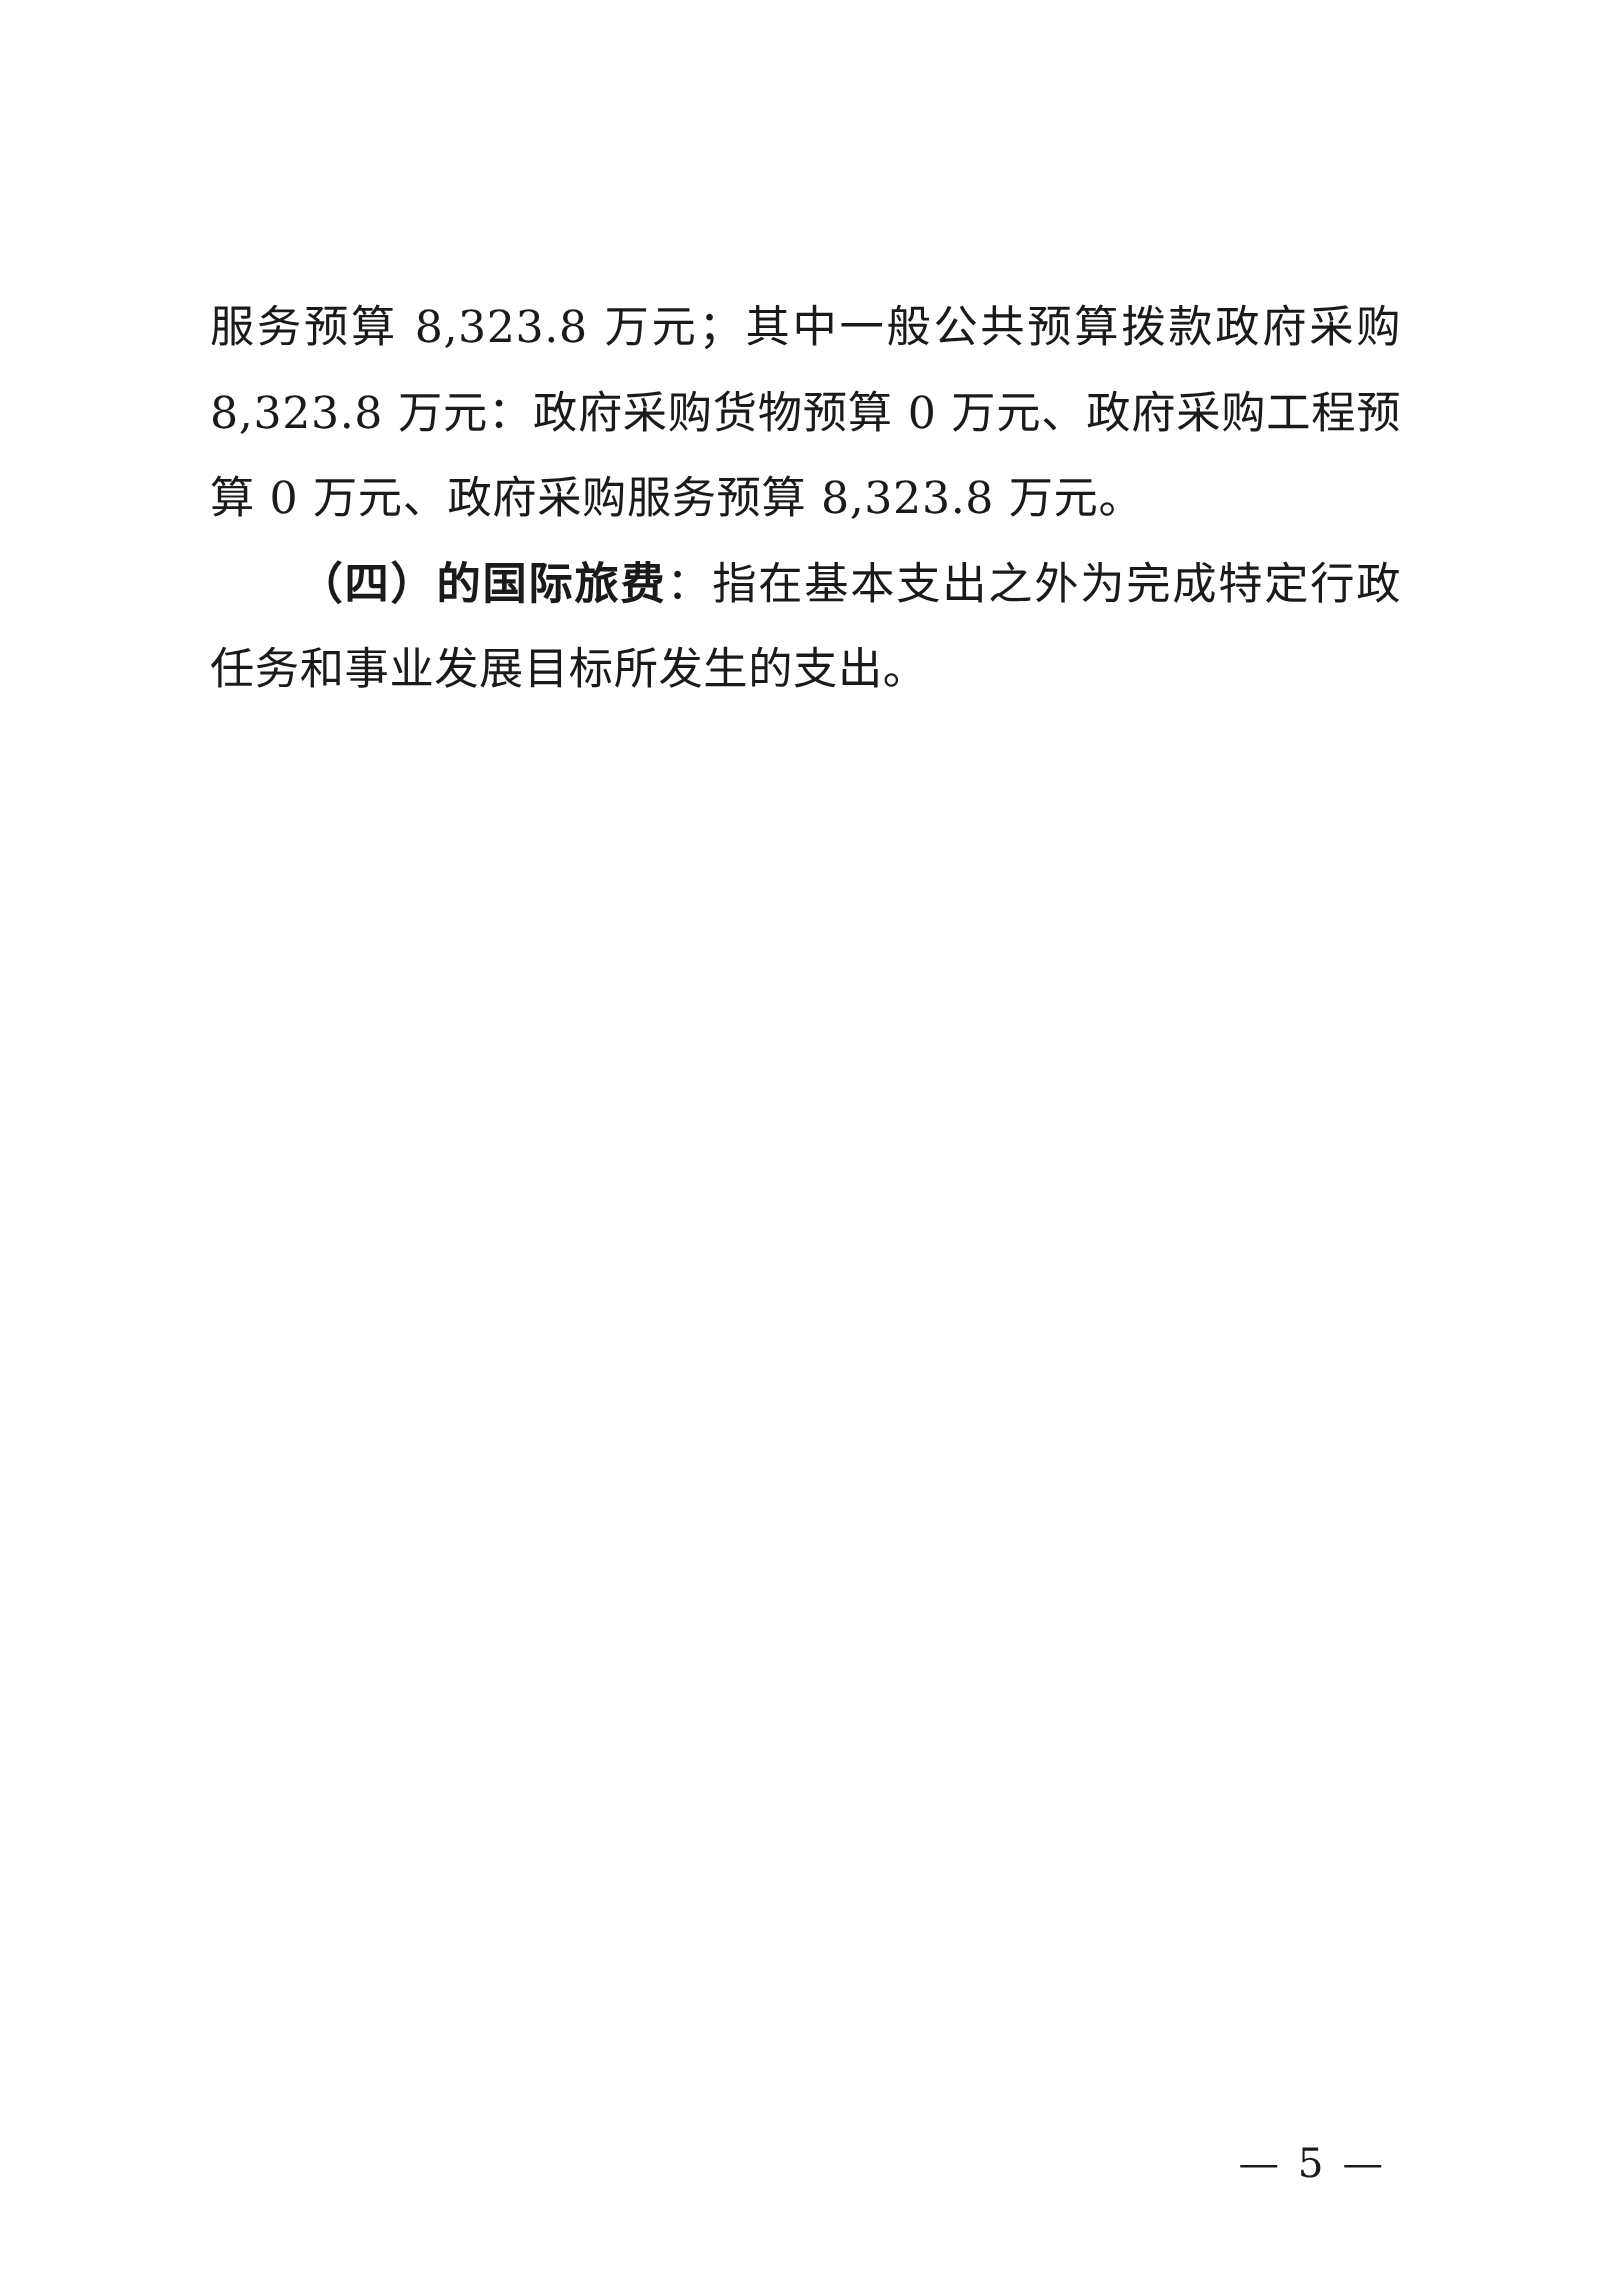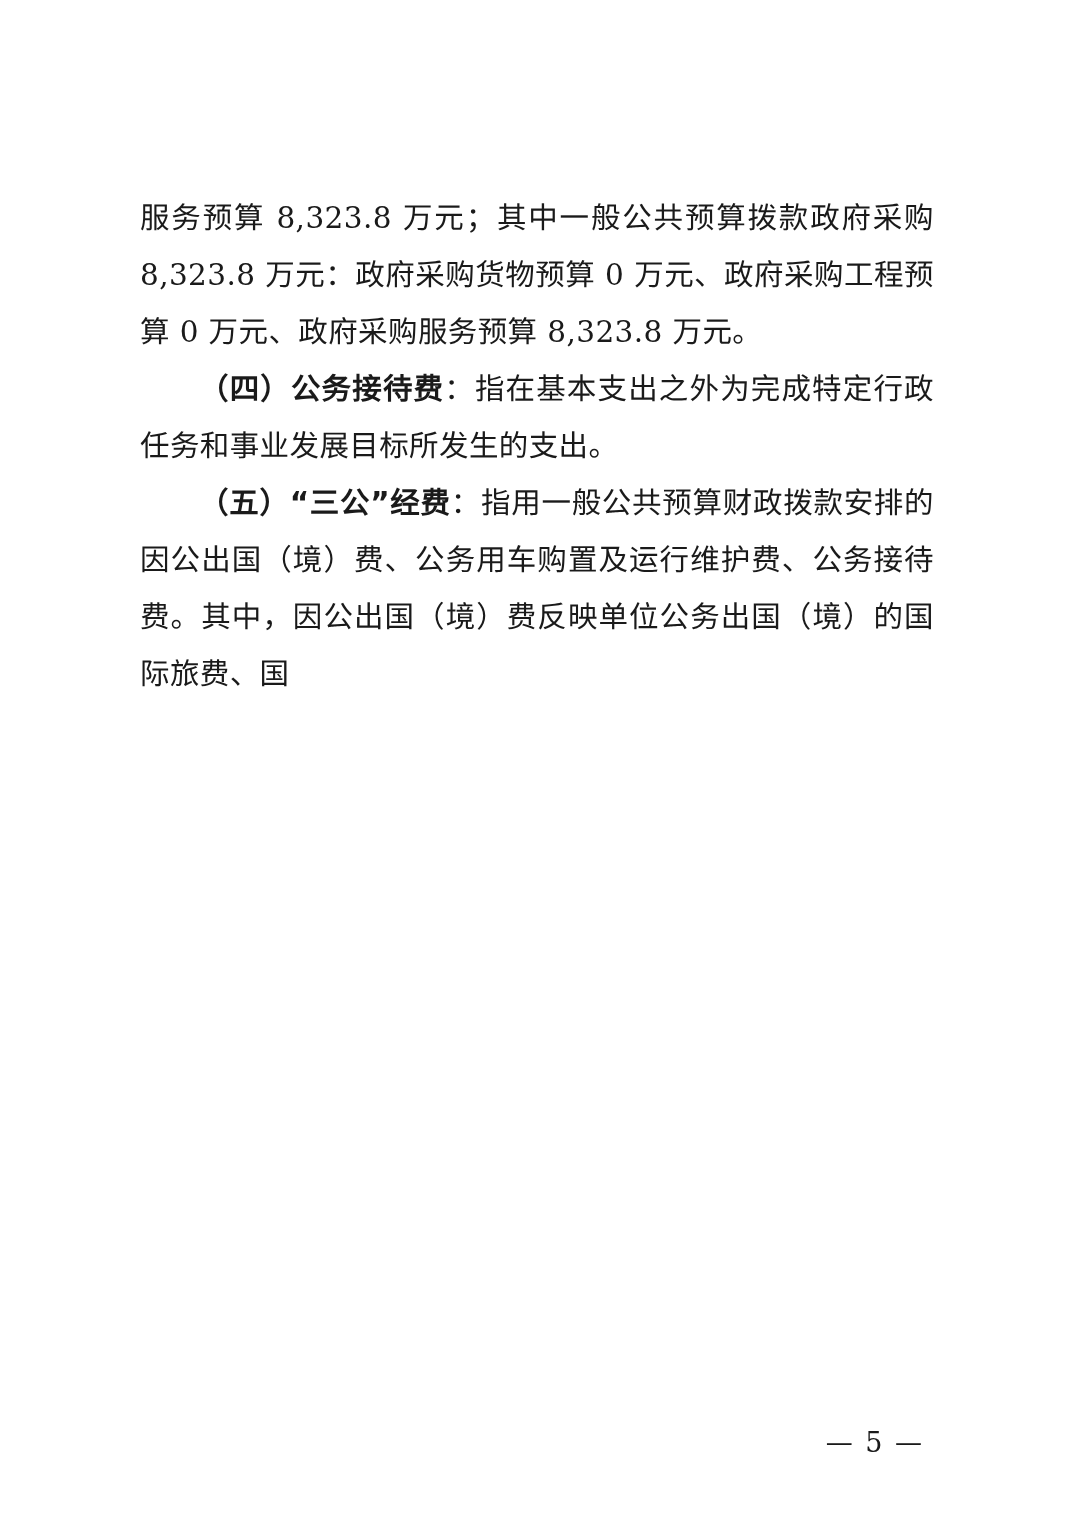--- a/index.html
+++ b/index.html
@@ -71,21 +71,20 @@
   <div class="body-text">
 
     <p class="para noindent">服务预算 8,323.8 万元；其中一般公共预算拨款政府采购 8,323.8 万元：政府采购货物预算 0 万元、政府采购工程预算 0 万元、政府采购服务预算 8,323.8 万元。</p>
 
 
 
 
 
 
 
-    <p class="para"><span class="term">（四）公务接待费</span><span>：指在基本支出之外为完成特定行政任务和事业发展目标所发生的支出。</span></p>
+    <p class="para"><span class="term">（四）的国际旅费</span><span>：指在基本支出之外为完成特定行政任务和事业发展目标所发生的支出。</span></p>
 
-    <p class="para"><span class="term">（五）“三公”经费</span><span>：指用一般公共预算财政拨款安排的因公出国（境）费、公务用车购置及运行维护费、公务接待费。其中，因公出国（境）费反映单位公务出国（境）的国际旅费、国</span></p>
 
   </div>
 
   <div class="page-number">— 5 —</div>
 
 </div>
 
 </body></html>

